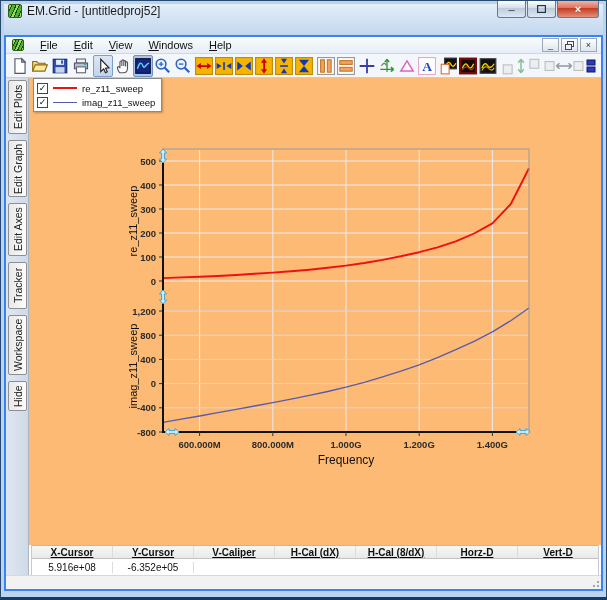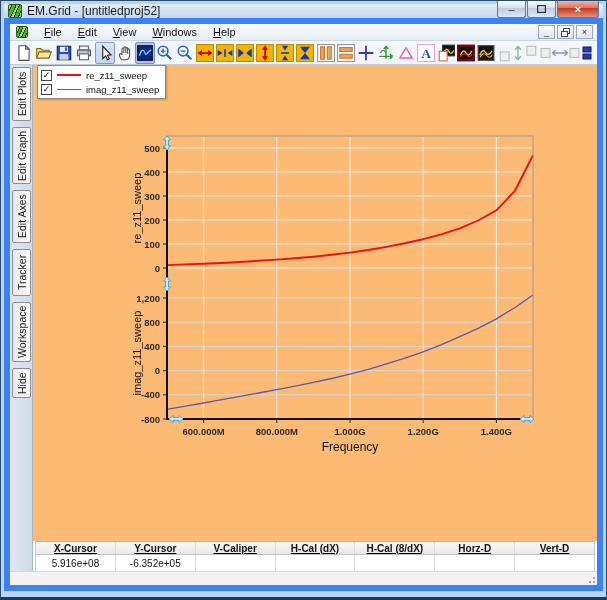--- a/index.html
+++ b/index.html
@@ -2,34 +2,34 @@
 <html><head>
 <meta charset="utf-8">
 <style>
   html,body{margin:0;padding:0;background:#444;}
   *{box-sizing:border-box;}
   .window{position:relative;width:607px;height:600px;margin:0 auto;
     font-family:"Liberation Sans","DejaVu Sans",sans-serif;
     background:#bdd3ea;border:1px solid #26496f;border-bottom:3px solid #123c6b;
     padding:3px 3px 6px 3px;display:flex;flex-direction:column;}
   
-  .titlebar{height:14px;display:flex;align-items:flex-start;padding:0 4px;position:relative;
+  .titlebar{height:31px;display:flex;align-items:flex-start;padding:0 4px;position:relative;
     background:linear-gradient(#e3eefa,#c2d7ee);}
   .applogo{width:14px;height:14px;margin-right:5px;flex:0 0 auto;
     background:linear-gradient(135deg,#9fdc57 0%,#5cb62e 45%,#14671b 100%);
     background-image:repeating-linear-gradient(115deg,#9fdc57 0 2px,#0d4d12 2px 3px,#55b12c 3px 6px,#0d4d12 6px 7px);
     border:1px solid #2e5d1e;border-radius:2px;}
   .wtitle{font-size:12px;color:#1c1c1c;white-space:nowrap;}
   .winbtns{position:absolute;top:-3px;right:4px;display:flex;}
   .wbtn{width:29px;height:17px;border:1px solid #5e7b99;border-top:none;display:flex;align-items:center;justify-content:center;
     background:linear-gradient(#fdfeff,#d4dde8 45%,#bccbdb 46%,#dfe8f2);color:#24364a;font-size:11px;line-height:1;
     border-radius:0 0 3px 3px;margin-left:1px;}
   .wbtn.close{width:42px;background:linear-gradient(#f3b2a5,#d9705b 45%,#c33b22 46%,#e09178);color:#fff;font-weight:bold;}
   
-  .client{flex:1;display:flex;flex-direction:column;background:#f3f6fb;border:6px solid #3b82f6;min-height:0;}
+  .client{flex:1;display:flex;flex-direction:column;background:#f3f6fb;border:2px solid #3b82f6;min-height:0;}
   
   .menubar{height:17px;display:flex;align-items:center;background:linear-gradient(#fafcfe,#e6edf6);
     border-bottom:1px solid #cdd8e4;padding:0 4px;position:relative;}
   .mdilogo{width:12px;height:12px;margin:0 8px 0 2px;
     background-image:repeating-linear-gradient(115deg,#9fdc57 0 2px,#0d4d12 2px 3px,#55b12c 3px 5px,#0d4d12 5px 6px);
     border:1px solid #2e5d1e;border-radius:2px;}
   .menuitem{font-size:11px;color:#111;padding:1px 8px;}
   .menuitem u{text-decoration:underline;}
   .mdibtns{position:absolute;right:4px;top:1px;display:flex;gap:2px;}
   .mdib{width:17px;height:14px;border:1px solid #9aa7b6;background:linear-gradient(#fcfdfe,#dfe5ec);
@@ -63,21 +63,21 @@
   .legtext{font-size:9.5px;color:#111;}
   #chart-svg{position:absolute;left:0;top:0;}
   #chart-svg .tick{font:bold 9.5px "Liberation Sans",sans-serif;fill:#2b2b2b;}
   #chart-svg .axlabel{font:11px "Liberation Sans",sans-serif;fill:#111;}
   #chart-svg .xlabel{font:12px "Liberation Sans",sans-serif;fill:#111;}
   
   .ctable{height:30px;border-top:1px solid #b9b9b9;border-left:1px solid #c9c9c9;border-right:1px solid #c9c9c9;
     display:flex;flex-direction:column;margin:0 2px;background:#fff;}
   .crow{display:flex;}
   .crow.head{height:13px;background:linear-gradient(#f7f7f7,#e9e9e9);border-bottom:1px solid #c2c2c2;text-decoration:underline;}
-  .crow.vals{height:16px;}
+  .crow.vals{height:16px;align-items:center;}
   .ccell{flex:1;display:flex;align-items:center;justify-content:center;border-right:1px solid #dcdcdc;
     font-size:10px;color:#111;overflow:hidden;}
   .crow.head .ccell{font-weight:bold;}
   .ccell:last-child{border-right:none;}
   
   .statusstrip{height:14px;background:#f2f2f2;border-top:1px solid #d8d8d8;position:relative;}
   .grip{position:absolute;right:1px;bottom:1px;width:10px;height:10px;
     background:
       radial-gradient(circle at 8px 8px,#9aa 1px,transparent 1.4px),
       radial-gradient(circle at 8px 4px,#9aa 1px,transparent 1.4px),

